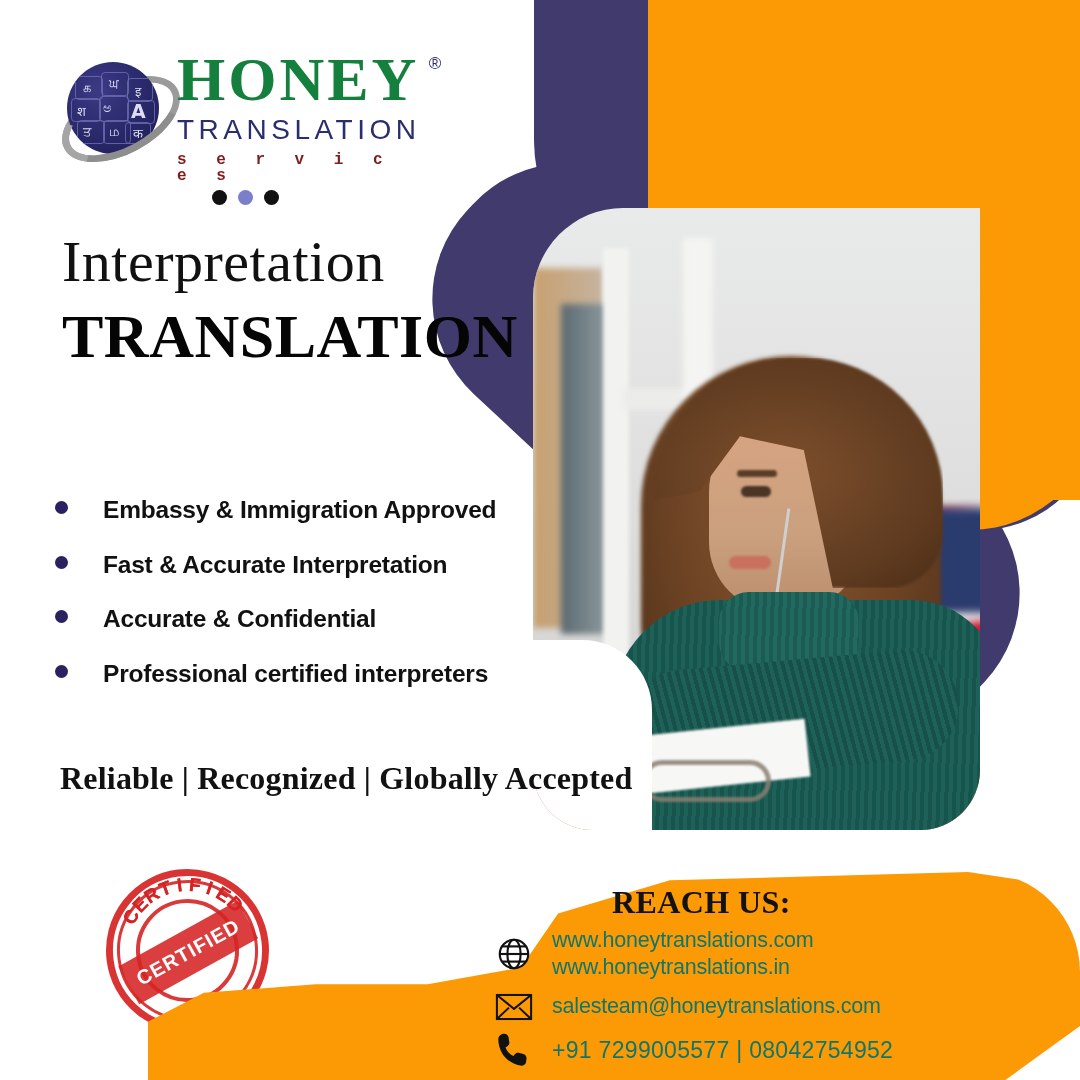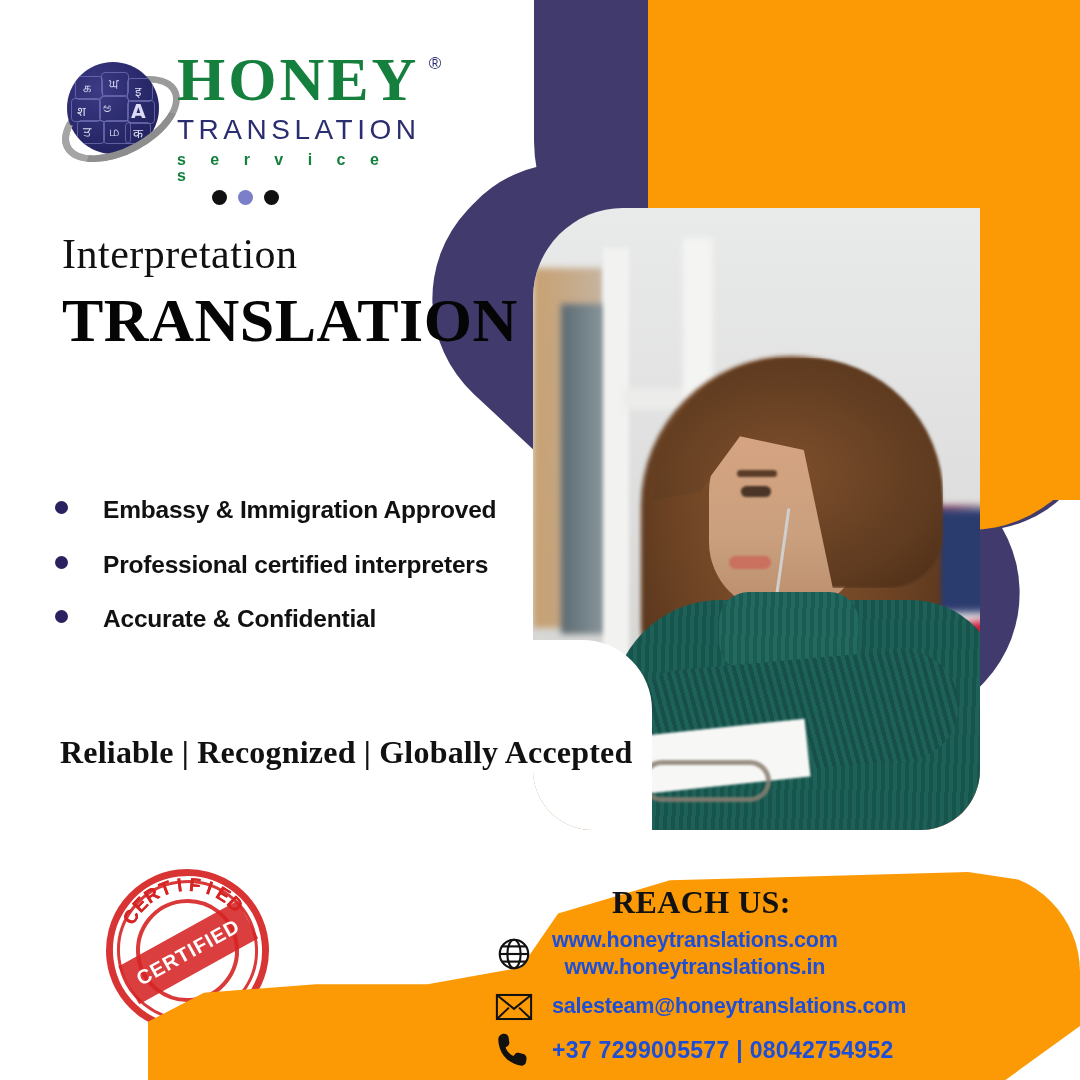--- a/index.html
+++ b/index.html
@@ -301,41 +301,41 @@
   #logo-translation {
     font-family: "Liberation Sans", sans-serif;
     font-size: 28px;
     font-weight: 400;
     color: #2B2E6E;
     letter-spacing: 4.5px;
     margin-top: 6px;
     line-height: 1;
   }
   #logo-services {
-    font-family: Liberation Sans, sans-serif;
+    font-family: Liberation Mono, monospace;
     font-size: 16px;
     font-weight: 600;
-    color: #15803d;
+    color: #7f1d1d;
     letter-spacing: 10px;
     margin-top: 8px;
     line-height: 1;
   }
   #logo-dots {
     position: absolute;
     left: 212px; top: 190px;
     display: flex;
     gap: 11px;
   }
   .logo-dot { width: 15px; height: 15px; border-radius: 50%; }
 
   
   #headline-block { position: absolute; left: 62px; top: 233px; }
   #headline-script {
     font-family: "Liberation Serif", serif;
-    font-size: 42px;
+    font-size: 58px;
     font-weight: 400;
     color: #111111;
     line-height: 1;
     letter-spacing: 0.5px;
   }
   #headline-main {
     font-family: "Liberation Serif", serif;
     font-size: 62px;
     font-weight: 700;
     color: #050505;
@@ -364,21 +364,21 @@
     font-size: 24.5px;
     font-weight: 700;
     color: #111111;
     line-height: 1.45;
     letter-spacing: -0.2px;
   }
 
   
   #tagline {
     position: absolute;
-    left: 60px; top: 734px;
+    left: 60px; top: 760px;
     font-family: "Liberation Serif", serif;
     font-size: 32px;
     font-weight: 700;
     color: #111111;
     letter-spacing: 0.2px;
   }
 
   
   #stamp {
     position: absolute;
@@ -475,25 +475,24 @@
     width: 44px;
     flex: 0 0 auto;
     display: flex;
     align-items: center;
     justify-content: center;
     margin-right: 16px;
   }
   .contact-text {
     font-family: "Liberation Sans", sans-serif;
     font-size: 21.5px;
-    font-weight: 700;
-    color: #1d4ed8;
+    font-weight: 400;
+    color: #0f766e;
     line-height: 1.27;
     letter-spacing: -0.2px;
-    text-align: center;
   }
   .contact-text.phone { font-size: 23px; letter-spacing: 0.3px; }
 </style>
 </head>
 <body>
 
 <div id="poster">
 
   <div class="shape" id="purple-shape"></div>
   <div class="shape" id="purple-shape-2"></div>
@@ -577,25 +576,29 @@
     </div>
   </div>
 
   <div id="bullets">
     <div class="bullet-row">
       <span class="bullet-dot"></span>
       <span class="bullet-text">Embassy &amp; Immigration Approved</span>
     </div>
     <div class="bullet-row">
       <span class="bullet-dot"></span>
-      <span class="bullet-text">Professional certified interpreters</span>
+      <span class="bullet-text">Fast &amp; Accurate Interpretation</span>
     </div>
     <div class="bullet-row">
       <span class="bullet-dot"></span>
       <span class="bullet-text">Accurate &amp; Confidential</span>
+    </div>
+    <div class="bullet-row">
+      <span class="bullet-dot"></span>
+      <span class="bullet-text">Professional certified interpreters</span>
     </div>
   </div>
 
   <div id="tagline">Reliable  |  Recognized  |  Globally Accepted</div>
 
   <div id="stamp">
     <div id="stamp-ring-outer"></div>
     <div id="stamp-ring-inner"></div>
     <div id="stamp-core"></div>
     <div id="stamp-arc-top" style="position: absolute; inset: 0px;">
@@ -657,18 +660,18 @@
       </span>
       <span class="contact-text">salesteam@honeytranslations.com</span>
     </div>
 
     <div class="contact-row">
       <span class="contact-icon">
         <svg width="36" height="38" viewBox="0 0 24 26" fill="#111111">
           <path d="M5.2 1.2c1.6 0 2.9 1.1 3.1 2.6l.5 3.2c.15 1-.25 2-1.1 2.55l-1.5 1c.95 2.6 2.9 4.75 5.4 5.95l1.15-1.45c.6-.75 1.6-1.05 2.5-.8l3.1.85c1.45.4 2.4 1.8 2.2 3.3l-.3 2.2c-.2 1.5-1.55 2.6-3.05 2.45C8.4 22.2 1.6 14.9 1.25 5.3 1.2 3.1 2.9 1.2 5.2 1.2z"></path>
         </svg>
       </span>
-      <span class="contact-text phone">+37 7299005577  |  08042754952</span>
+      <span class="contact-text phone">+91 7299005577  |  08042754952</span>
     </div>
 
   </div>
 
 </div>
 
 </body></html>

